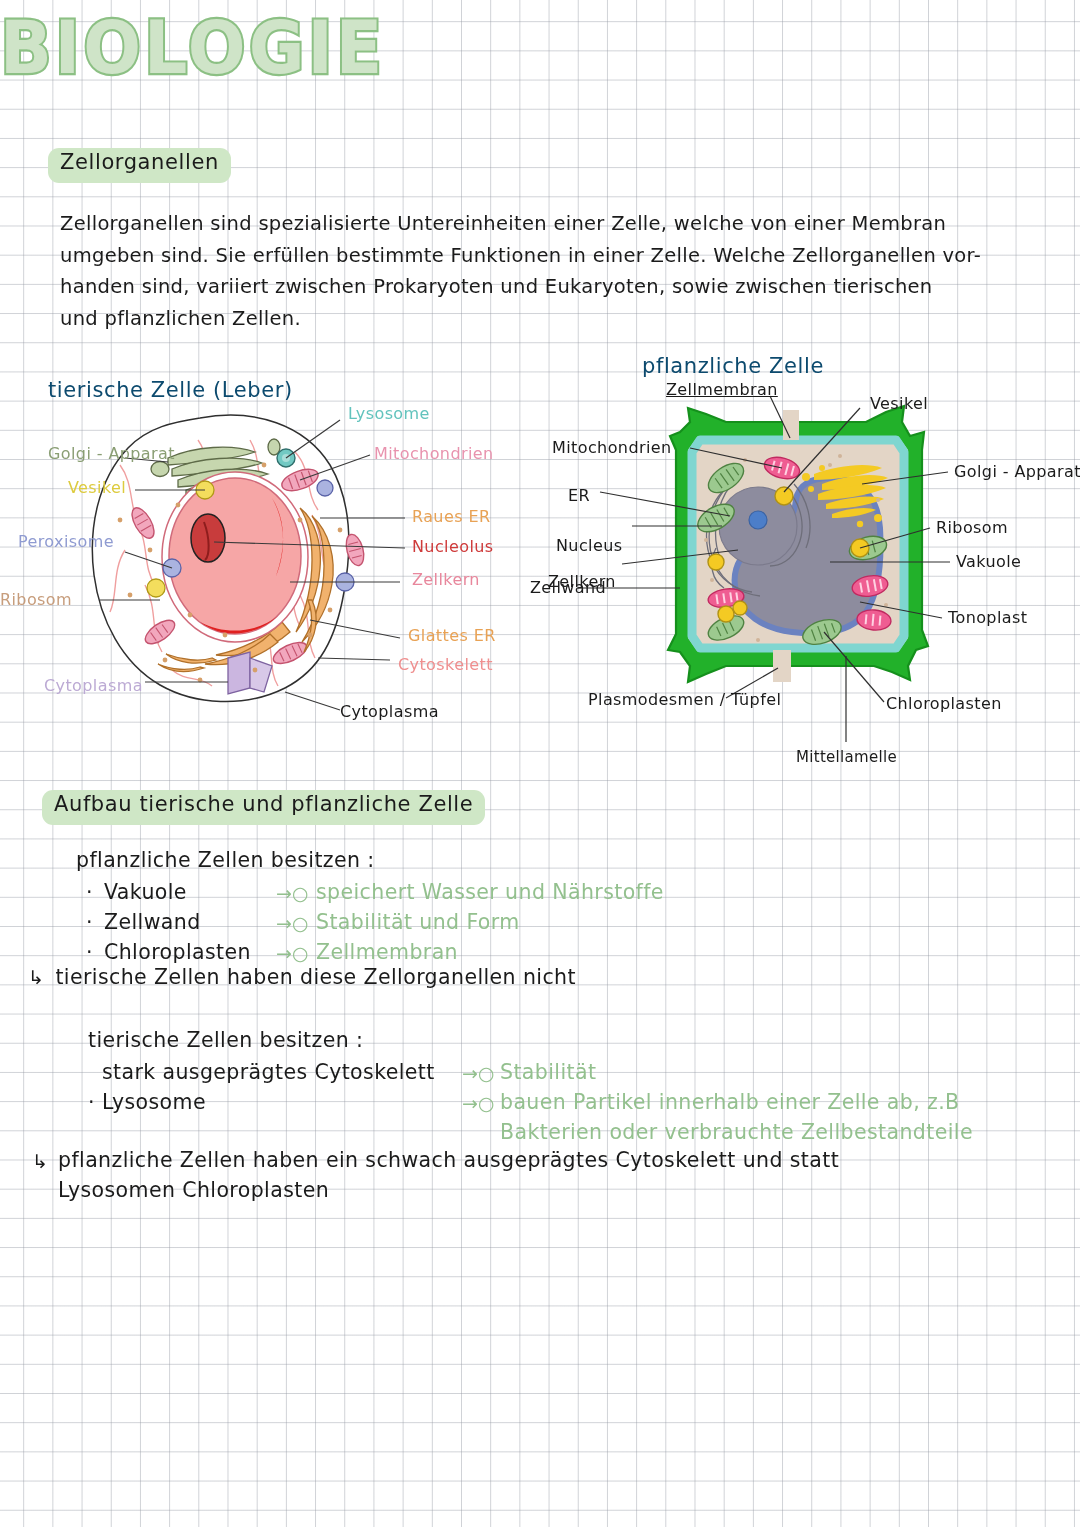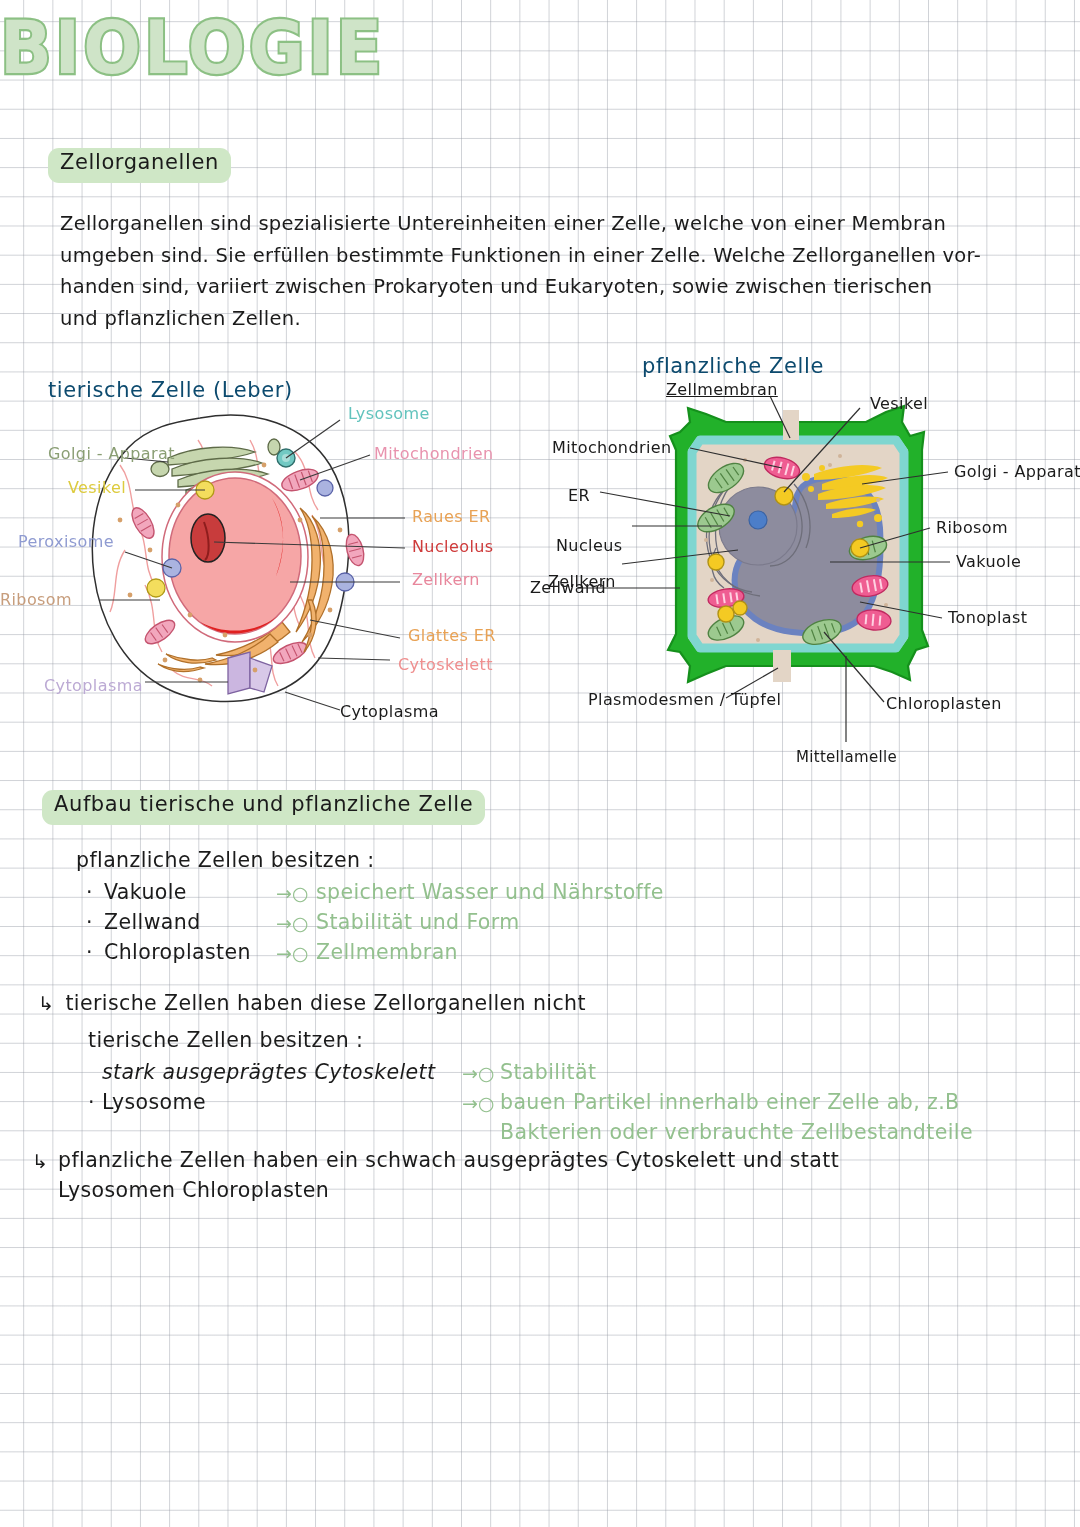--- a/index.html
+++ b/index.html
@@ -448,31 +448,31 @@
   </div>
 
   <div style="position:relative;height:30px;">
     <span class="abs listline" style="left:10px;top:0;">·</span>
     <span class="abs listline" style="left:28px;top:0;">Chloroplasten</span>
     <span class="abs arrow" style="left:200px;top:2px;">→○</span>
     <span class="abs greenline" style="left:240px;top:0;">Zellmembran</span>
   </div>
 </div>
 
-<div class="abs" style="left:38px;top:965px;margin-top:26px;">
+<div class="abs" style="left:28px;top:965px;">
   <span class="listline" style="font-size:19px;">↳</span>
   <span class="listline" style="margin-left:6px;">tierische Zellen haben diese Zellorganellen nicht</span>
 </div>
 
 <div class="abs" style="left:88px;top:1028px;">
   <div class="listline" style="margin-bottom:8px;">tierische Zellen besitzen :</div>
 
   <div style="position:relative;height:30px;">
     <span class="abs listline" style="left:4px;top:0;"></span>
-    <span class="abs listline" style="left:14px;top:0;font-style:italic;">stark ausgeprägtes Cytoskelett</span>
+    <span class="abs listline" style="left:14px;top:0;">stark ausgeprägtes Cytoskelett</span>
     <span class="abs arrow" style="left:374px;top:2px;">→○</span>
     <span class="abs greenline" style="left:412px;top:0;">Stabilität</span>
   </div>
 
   <div style="position:relative;height:30px;">
     <span class="abs listline" style="left:0px;top:0;">·</span>
     <span class="abs listline" style="left:14px;top:0;">Lysosome</span>
     <span class="abs arrow" style="left:374px;top:2px;">→○</span>
     <span class="abs greenline" style="left:412px;top:0;">bauen Partikel innerhalb einer Zelle ab, z.B</span>
   </div>

